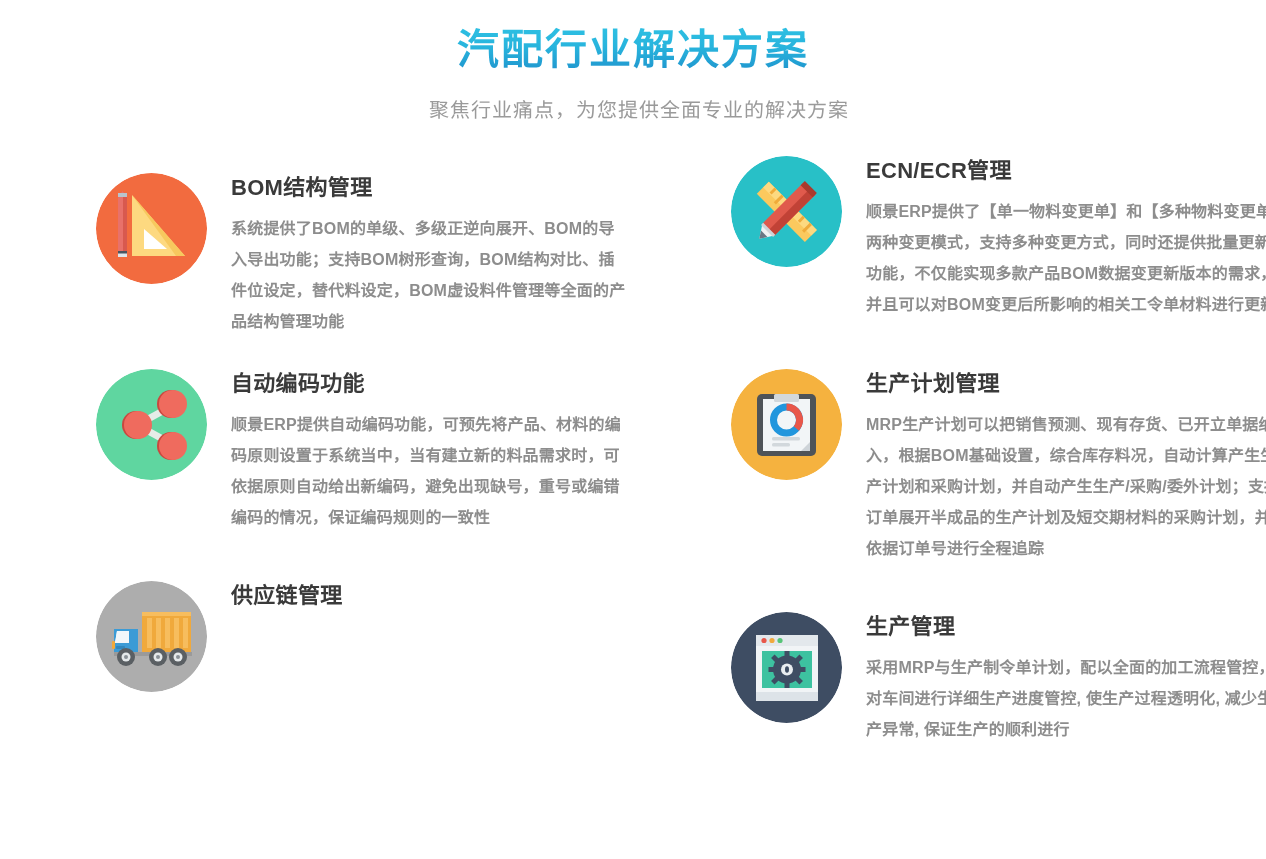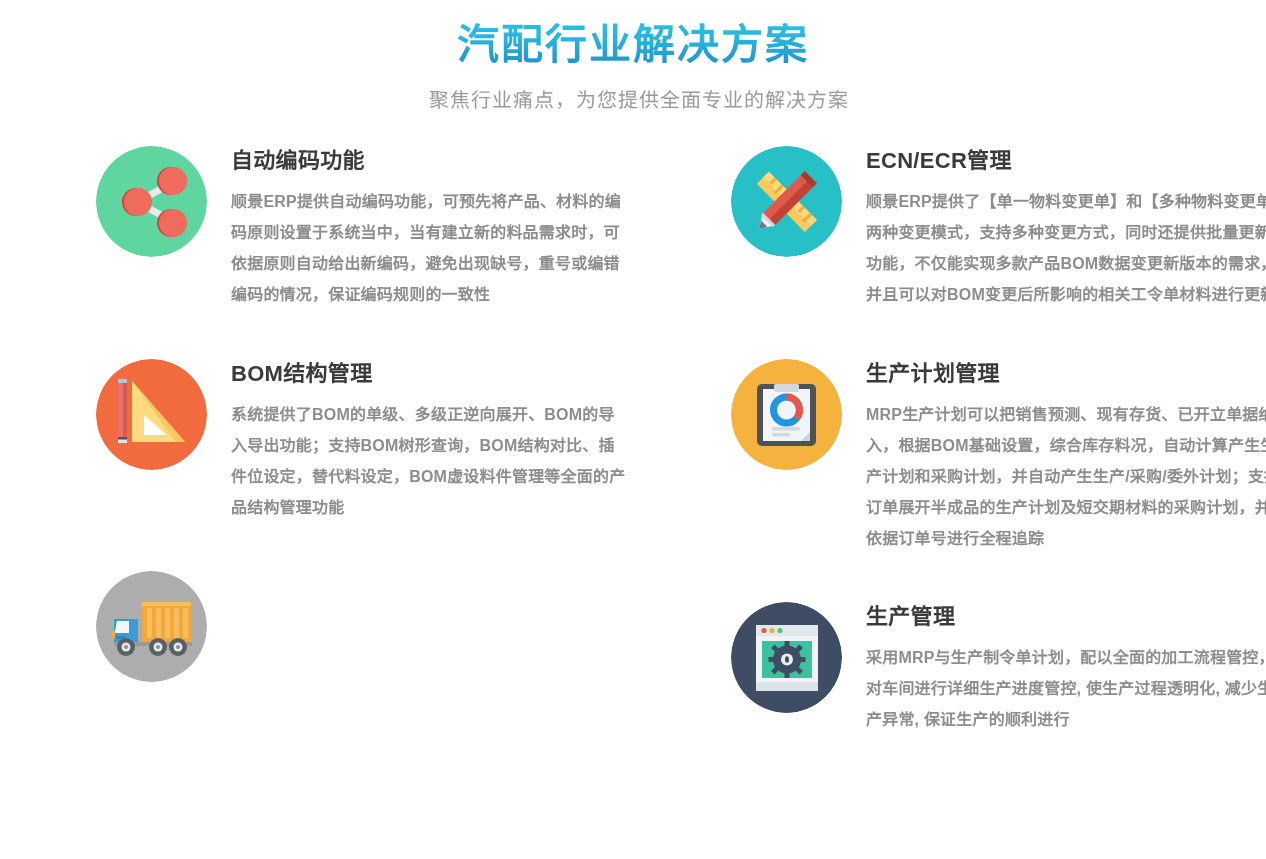--- a/index.html
+++ b/index.html
@@ -15,29 +15,30 @@
     font-family: "Liberation Sans", "DejaVu Sans", sans-serif;
     -webkit-font-smoothing: antialiased;
   }
 
   
   .page-header {
     text-align: center;
     padding-top: 10px;
   }
   .page-title {
-    margin: 4px;
+    margin: 12px;
     font-size: 42px;
     font-weight: bold;
     letter-spacing: 2px;
     line-height: 62px;
     background: linear-gradient(180deg, #2fc3e4 0%, #28b4dd 40%, #1c86c6 100%);
     -webkit-background-clip: text;
     background-clip: text;
     color: transparent;
+    font-family: Liberation Mono, monospace;
     -webkit-text-fill-color: transparent;
   }
   .page-subtitle {
     margin: 10px 0 0 12px;
     font-size: 20px;
     font-weight: normal;
     color: #9a9a9a;
     letter-spacing: 1px;
     line-height: 28px;
   }
@@ -107,58 +108,58 @@
 
   <header class="page-header">
     <h1 class="page-title">汽配行业解决方案</h1>
     <p class="page-subtitle">聚焦行业痛点，为您提供全面专业的解决方案</p>
   </header>
 
   <div class="features">
 
     <div class="col col-left">
 
-      <div class="feature feature-r1">
-        <div class="feature-icon">
-          <svg viewBox="0 0 111 111" aria-hidden="true">
-            <circle cx="55.5" cy="55.5" r="55.5" fill="#5fd6a0"></circle>
-            <line x1="43" y1="55" x2="74" y2="38" stroke="#e6ece8" stroke-width="7" stroke-linecap="round"></line>
-            <line x1="43" y1="57" x2="74" y2="74" stroke="#e6ece8" stroke-width="7" stroke-linecap="round"></line>
-            <circle cx="40" cy="56" r="14" fill="#c9483f"></circle>
-            <circle cx="42" cy="56" r="14" fill="#ef6b5e"></circle>
-            <circle cx="75" cy="35" r="14" fill="#c9483f"></circle>
-            <circle cx="77" cy="35" r="14" fill="#ef6b5e"></circle>
-            <circle cx="75" cy="77" r="14" fill="#c9483f"></circle>
-            <circle cx="77" cy="77" r="14" fill="#ef6b5e"></circle>
-          </svg>
-        </div>
-        <div class="feature-body">
-          <h2 class="feature-title">自动编码功能</h2>
-          <p class="feature-desc">顺景ERP提供自动编码功能，可预先将产品、材料的编码原则设置于系统当中，当有建立新的料品需求时，可依据原则自动给出新编码，避免出现缺号，重号或编错编码的情况，保证编码规则的一致性</p>
-        </div>
-      </div>
-
       <div class="feature feature-r2">
         <div class="feature-icon">
           <svg viewBox="0 0 111 111" aria-hidden="true">
             <circle cx="55.5" cy="55.5" r="55.5" fill="#f26b3f"></circle>
             <polygon points="36,22 89,83 36,83" fill="#fdd980"></polygon>
             <polygon points="36,22 89,83 80,83" fill="#f7c85e"></polygon>
             <polygon points="48,56 71,76 48,76" fill="#ffffff"></polygon>
             <rect x="22" y="24" width="9" height="60" rx="1" fill="#e8716a"></rect>
             <rect x="27" y="24" width="4" height="60" fill="#d8594f"></rect>
             <polygon points="22,24 26.5,18 31,24" fill="#e8716a"></polygon>
             <rect x="22" y="20" width="9" height="4" fill="#b9c3cc"></rect>
             <rect x="22" y="78" width="9" height="6" fill="#dfe5ea"></rect>
             <rect x="22" y="78" width="9" height="2.5" fill="#4a5560"></rect>
           </svg>
         </div>
         <div class="feature-body">
           <h2 class="feature-title">BOM结构管理</h2>
           <p class="feature-desc">系统提供了BOM的单级、多级正逆向展开、BOM的导入导出功能；支持BOM树形查询，BOM结构对比、插件位设定，替代料设定，BOM虚设料件管理等全面的产品结构管理功能</p>
+        </div>
+      </div>
+
+      <div class="feature feature-r1">
+        <div class="feature-icon">
+          <svg viewBox="0 0 111 111" aria-hidden="true">
+            <circle cx="55.5" cy="55.5" r="55.5" fill="#5fd6a0"></circle>
+            <line x1="43" y1="55" x2="74" y2="38" stroke="#e6ece8" stroke-width="7" stroke-linecap="round"></line>
+            <line x1="43" y1="57" x2="74" y2="74" stroke="#e6ece8" stroke-width="7" stroke-linecap="round"></line>
+            <circle cx="40" cy="56" r="14" fill="#c9483f"></circle>
+            <circle cx="42" cy="56" r="14" fill="#ef6b5e"></circle>
+            <circle cx="75" cy="35" r="14" fill="#c9483f"></circle>
+            <circle cx="77" cy="35" r="14" fill="#ef6b5e"></circle>
+            <circle cx="75" cy="77" r="14" fill="#c9483f"></circle>
+            <circle cx="77" cy="77" r="14" fill="#ef6b5e"></circle>
+          </svg>
+        </div>
+        <div class="feature-body">
+          <h2 class="feature-title">自动编码功能</h2>
+          <p class="feature-desc">顺景ERP提供自动编码功能，可预先将产品、材料的编码原则设置于系统当中，当有建立新的料品需求时，可依据原则自动给出新编码，避免出现缺号，重号或编错编码的情况，保证编码规则的一致性</p>
         </div>
       </div>
 
       <div class="feature feature-r3">
         <div class="feature-icon">
           <svg viewBox="0 0 111 111" aria-hidden="true">
             <circle cx="55.5" cy="55.5" r="55.5" fill="#adadad"></circle>
             <rect x="46" y="31" width="49" height="41" fill="#f0a93c"></rect>
             <rect x="46" y="31" width="49" height="4" fill="#f7bd5e"></rect>
             <g fill="#f7bd5e">
@@ -181,20 +182,21 @@
               <circle cx="62" cy="76" r="9" fill="#5a5f63"></circle>
               <circle cx="62" cy="76" r="4.5" fill="#e4e8ea"></circle>
               <circle cx="62" cy="76" r="2" fill="#8a9096"></circle>
               <circle cx="82" cy="76" r="9" fill="#5a5f63"></circle>
               <circle cx="82" cy="76" r="4.5" fill="#e4e8ea"></circle>
               <circle cx="82" cy="76" r="2" fill="#8a9096"></circle>
             </g>
           </svg>
         </div>
         <div class="feature-body">
+          <h2 class="feature-title">供应链管理</h2>
         </div>
       </div>
 
     </div>
 
     <div class="col col-right">
 
       <div class="feature feature-r1">
         <div class="feature-icon">
           <svg viewBox="0 0 111 111" aria-hidden="true">

